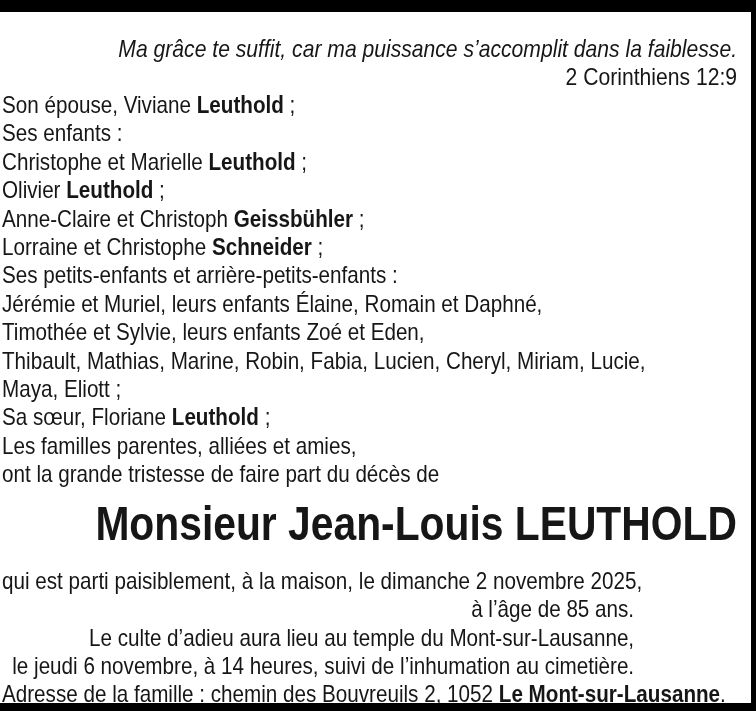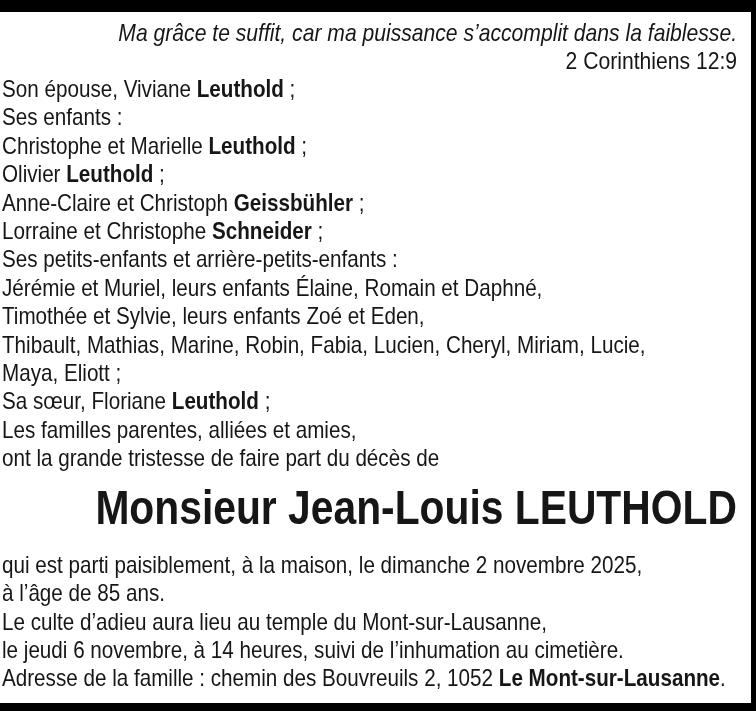--- a/index.html
+++ b/index.html
@@ -34,37 +34,38 @@
     width: 5px; height: 100%;
     background: #000000;
   }
   .content {
     position: absolute;
     top: 12px;
     left: 2px;
     right: 19px;
   }
   .quote-block {
-    padding-top: 7px;
+    padding-top: 23px;
   }
   .quote-line {
     font-size: 24px;
     line-height: 28px;
     text-align: right;
     white-space: nowrap;
     transform: scaleX(0.88);
     transform-origin: 100% 50%;
   }
   .quote-line.it {
     font-style: italic;
   }
   .family-block {
   }
   .details-block {
     margin-top: 14px;
+    text-align: right;
   }
   .line {
     font-size: 24px;
     line-height: 28.4px;
     white-space: nowrap;
     transform: scaleX(0.86);
     transform-origin: 0 50%;
   }
   .b {
     font-weight: 700;

